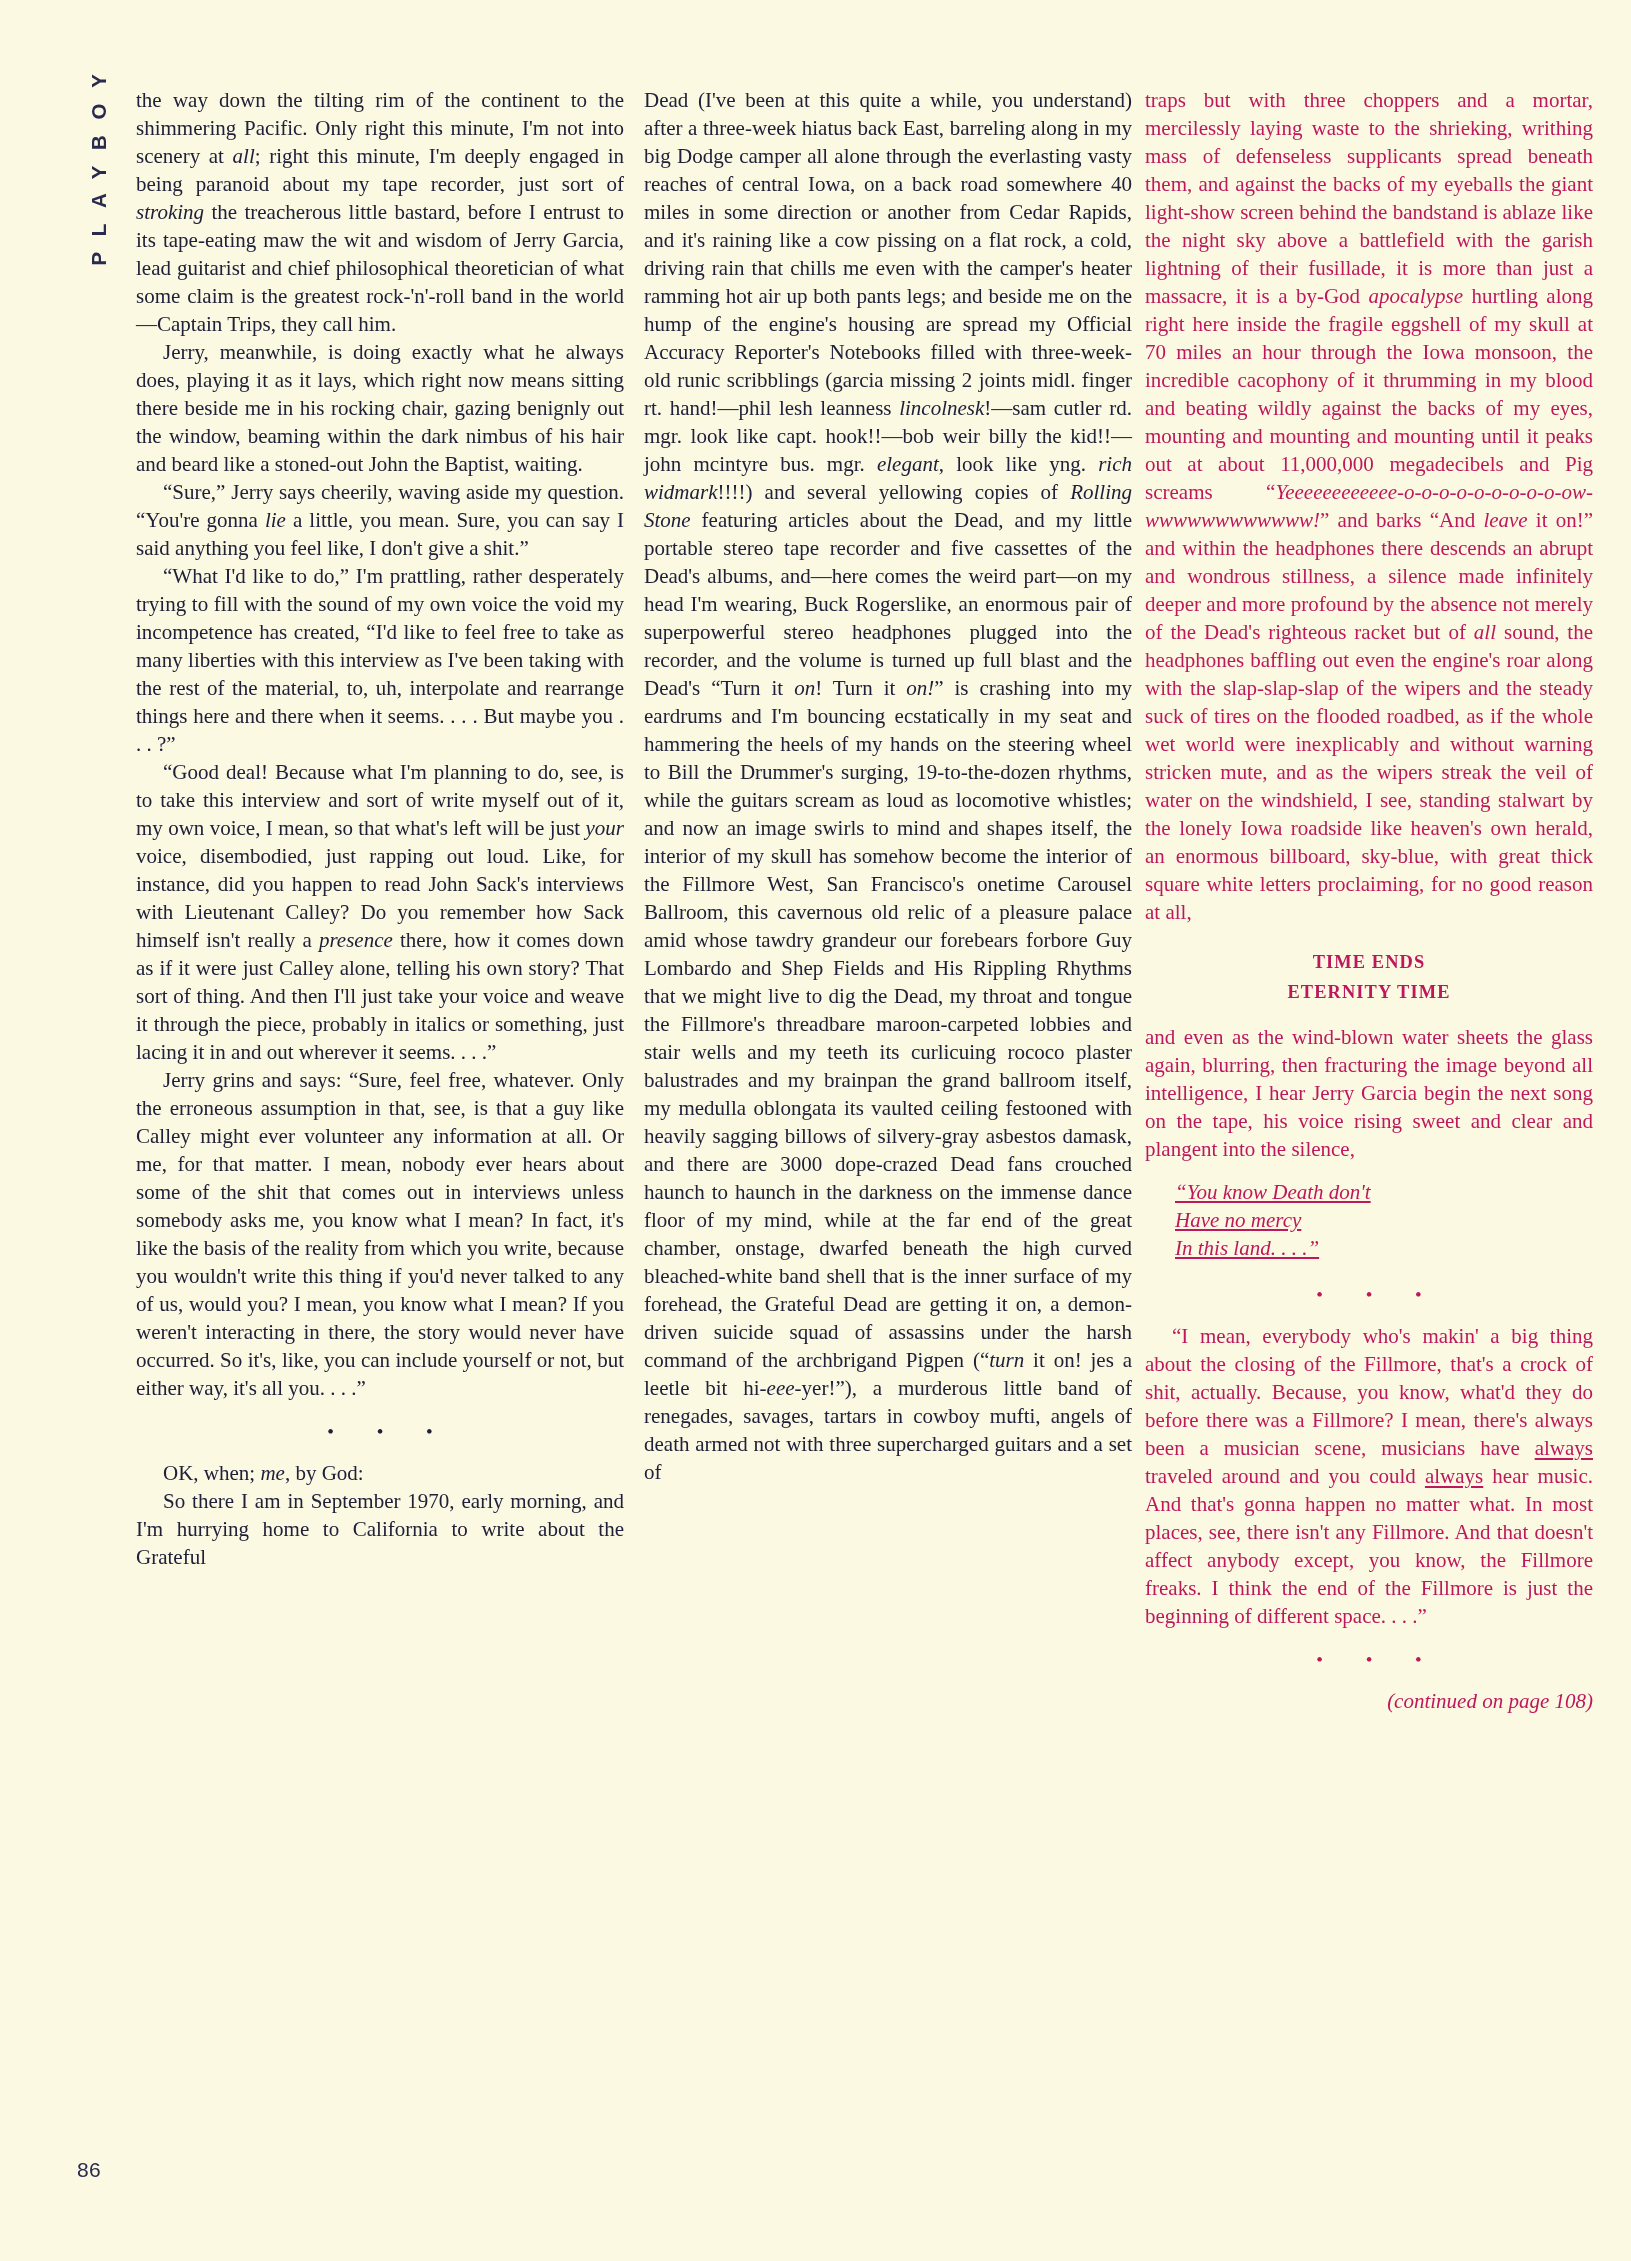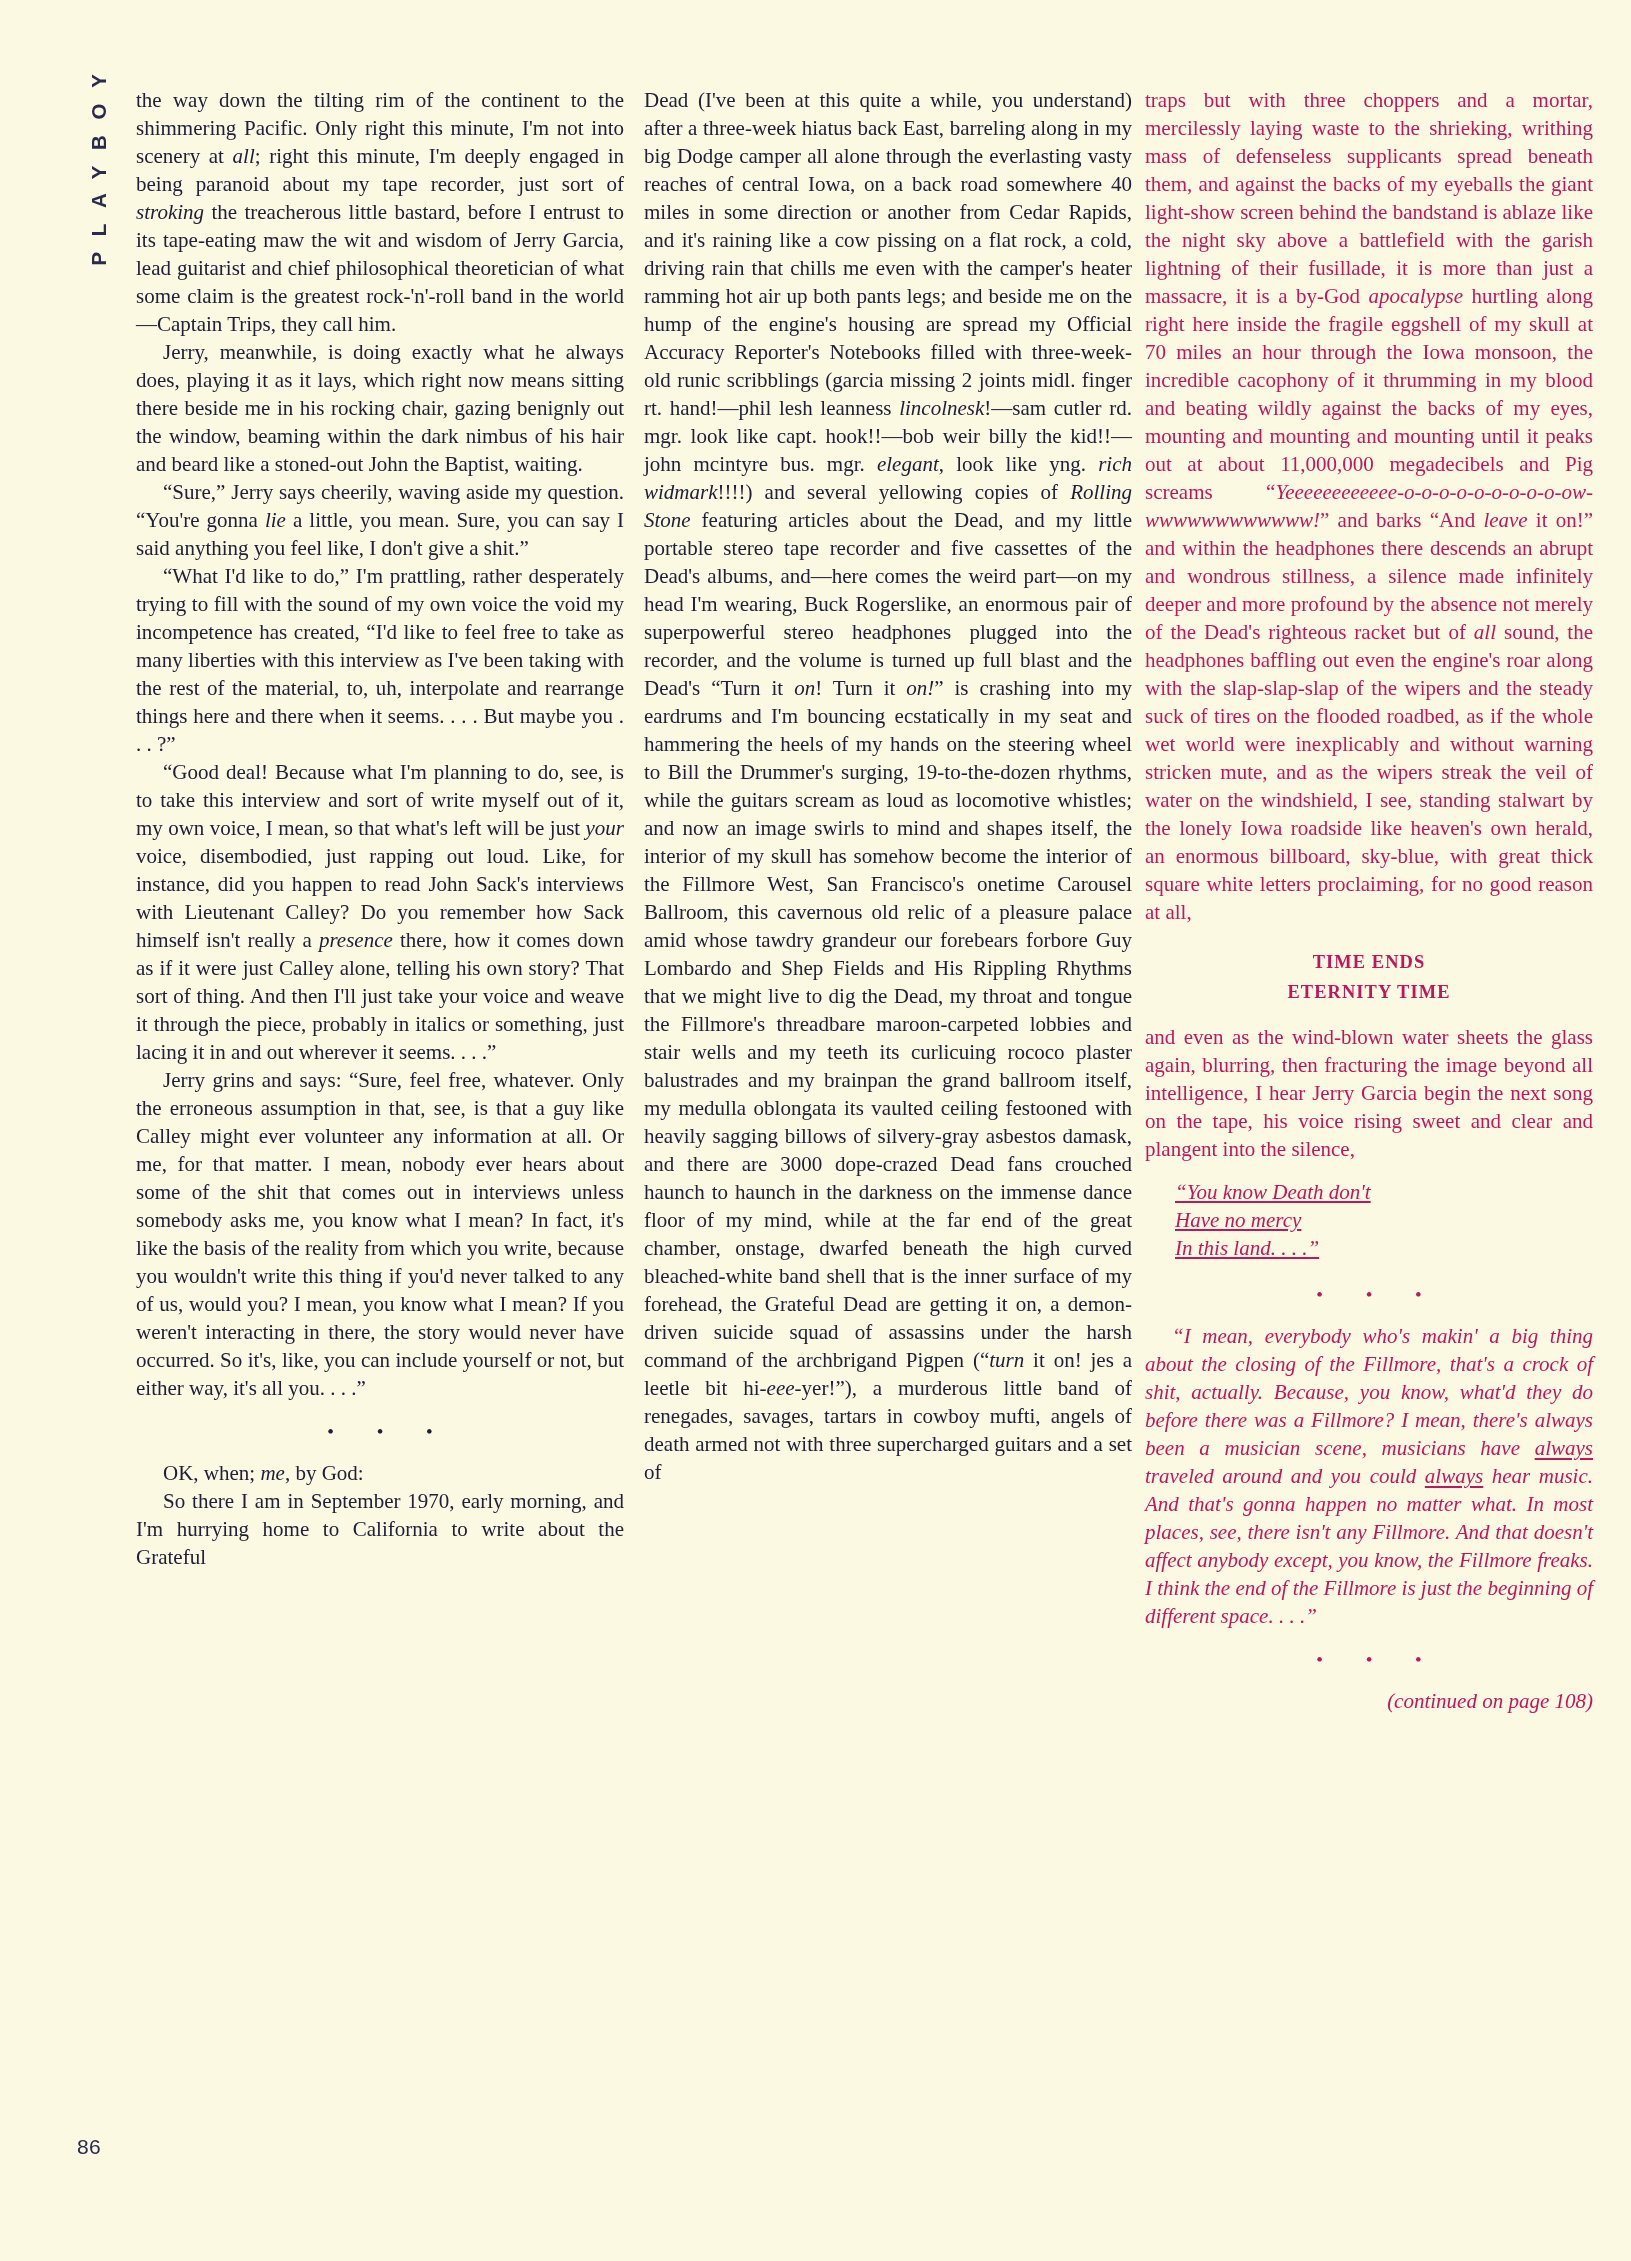--- a/index.html
+++ b/index.html
@@ -118,41 +118,40 @@
   .verse {
     font-style: italic;
     margin: 15px 0 2.7px 0;
     padding-left: 30px;
     text-align: left;
     text-decoration: underline;
   }
   .verse span { display: block; line-height: 28px; }
 
   .quote-block {
-    font-style: italic;
   }
 
   .contd {
     text-align: right;
     font-style: italic;
     display: block;
   }
 
   .nojust { text-align: left; }
 </style>
 </head>
 <body style="background: rgb(251, 249, 226);">
 
 <div class="page">
 
   <div class="masthead">
     <span class="masthead-text" style="color: rgb(42, 42, 78);">PLAYBOY</span>
   </div>
 
-  <div class="folio" style="color: rgb(42, 42, 78);">86</div>
+  <div class="folio" style="color: rgb(42, 42, 78); margin-top: 23px;">86</div>
 
   <div class="columns">
 
     <div class="col col1" style="color: rgb(32, 32, 58);">
       <p><span>the way down the tilting rim of the continent to the shimmering Pacific. Only right this minute, I'm not into scenery at </span><i>all</i><span>; right this minute, I'm deeply engaged in being paranoid about my tape recorder, just sort of </span><i>stroking</i><span> the treacherous little bastard, before I entrust to its tape-eating maw the wit and wisdom of Jerry Garcia, lead guitarist and chief philosophical theoretician of what some claim is the greatest rock-'n'-roll band in the world—Captain Trips, they call him.</span></p>
 
       <p class="ind"><span>Jerry, meanwhile, is doing exactly what he always does, playing it as it lays, which right now means sitting there beside me in his rocking chair, gazing benignly out the window, beaming within the dark nimbus of his hair and beard like a stoned-out John the Baptist, waiting.</span></p>
 
       <p class="ind"><span>“Sure,” Jerry says cheerily, waving aside my question. “You're gonna </span><i>lie</i><span> a little, you mean. Sure, you can say I said anything you feel like, I don't give a shit.”</span></p>
 

